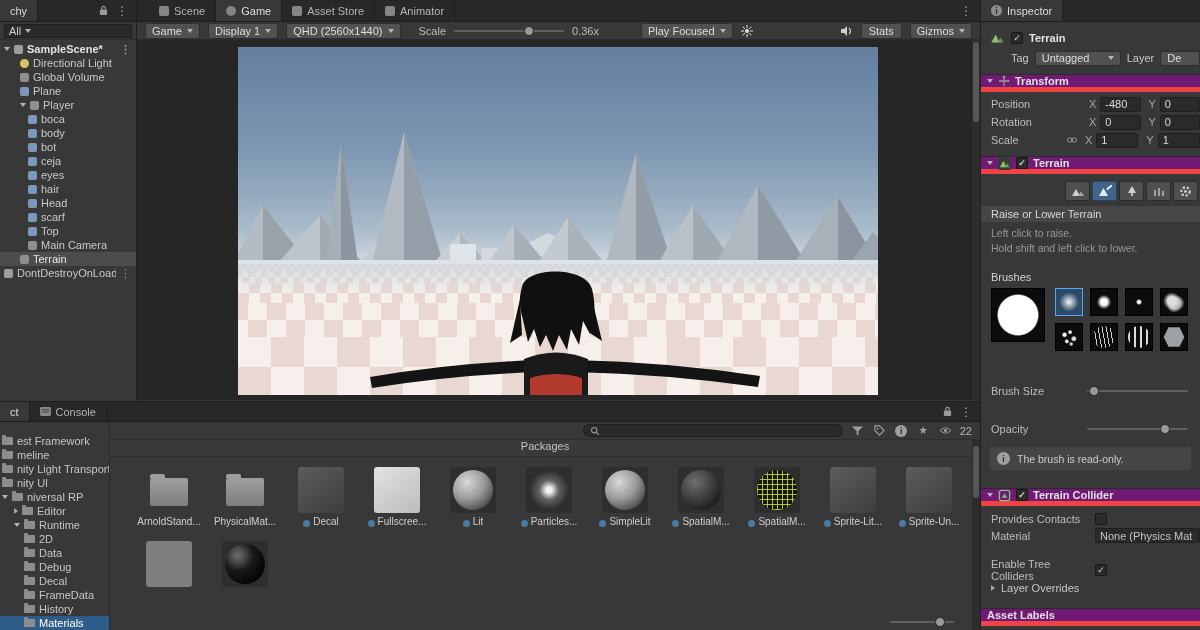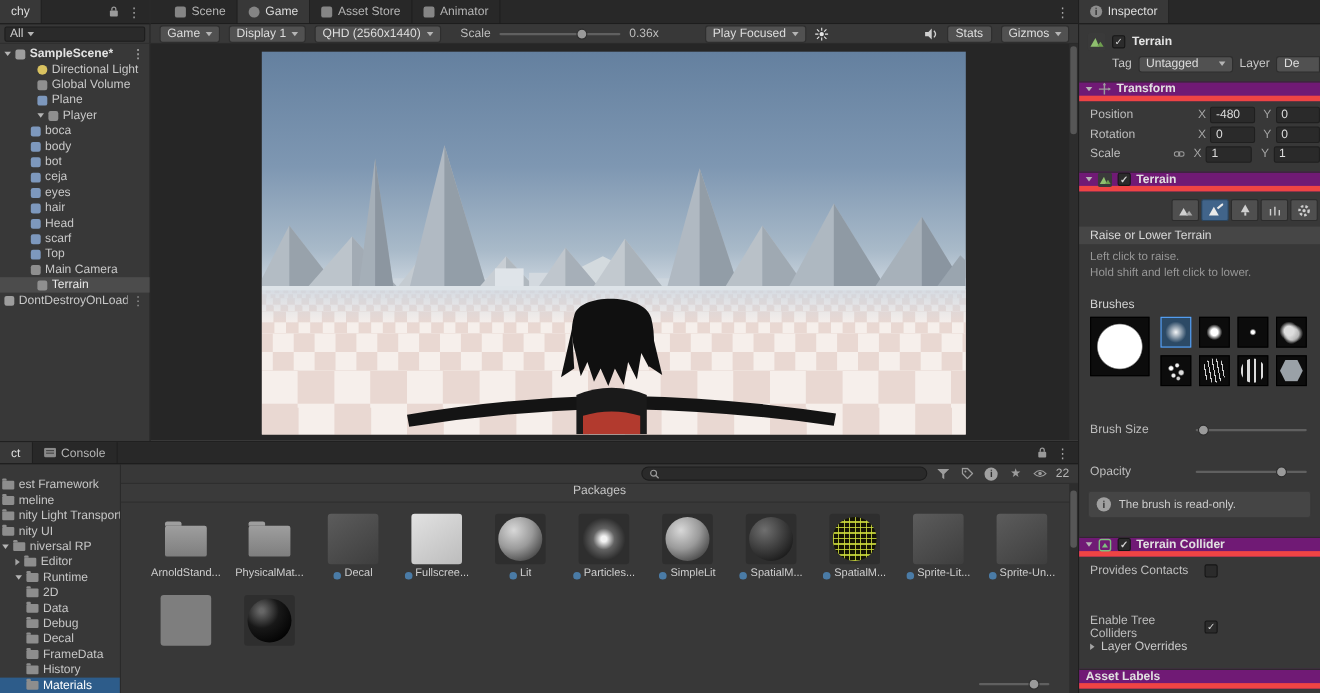--- a/index.html
+++ b/index.html
@@ -29,21 +29,21 @@
   svg { display:block; }
 
   
   #hierarchy { left:0; top:0; width:137px; height:401px; border-right:1px solid #1f1f1f; background:#383838; }
   .searchrow { height:18px; display:flex; align-items:center; padding:2px 4px; border-bottom:1px solid #2f2f2f; }
   .filterbox { flex:1; height:14px; background:#2a2a2a; border:1px solid #1d1d1d; border-radius:2px; display:flex; align-items:center; gap:4px; padding:0 4px; color:#cfcfcf; }
   .htree { padding-top:2px; }
   .hrow { height:14px; display:flex; align-items:center; gap:4px; padding-left:4px; white-space:nowrap; overflow:hidden; }
   .hrow.sel { background:#4c4c4c; color:#e8e8e8; }
   .hrow .lbl { overflow:hidden; text-overflow:clip; }
-  .i1 { padding-left:34px; } .i2 { padding-left:28px; }
+  .i1 { padding-left:20px; } .i2 { padding-left:28px; }
   .oico { width:9px; height:9px; border-radius:2px; background:#8f8f8f; flex:none; }
   .oico.light { background:#d9c260; border-radius:50%; }
   .oico.mesh { background:#7d98bd; }
   .oico.scene { background:#9d9d9d; }
   .rowkebab { margin-left:auto; padding-right:5px; color:#9c9c9c; font-size:11px; }
 
   
   #center { left:137px; top:0; width:843px; height:401px; background:#383838; }
   .gtoolbar { height:18px; background:#383838; border-bottom:1px solid #2a2a2a; display:flex; align-items:center; padding:0 8px; gap:8px; }
   .gtoolbar .lab { color:#bdbdbd; }
@@ -545,20 +545,26 @@
         <span class="cb">
             <span>✓</span>
           </span>
         <span>Terrain Collider</span>
       </div>
 
       <div class="iblock" style="top:489px;height:15px;padding-left:10px">
         <span class="ilabel" style="width:104px">Provides Contacts</span>
         <span class="cb"></span>
       </div>
+      <div class="iblock" style="top:506px;height:15px;padding-left:10px;padding-right:0">
+        <span class="ilabel" style="width:104px">Material</span>
+        <div class="objfield">
+            <span>None (Physics Mat</span>
+          </div>
+      </div>
       <div class="iblock" style="top:540px;height:15px;padding-left:10px">
         <span class="ilabel" style="width:104px">Enable Tree Colliders</span>
         <span class="cb">
             <span>✓</span>
           </span>
       </div>
       <div class="iblock" style="top:558px;height:15px;padding-left:10px;gap:6px">
         <span class="tri-r"></span>
         <span>Layer Overrides</span>
       </div>

